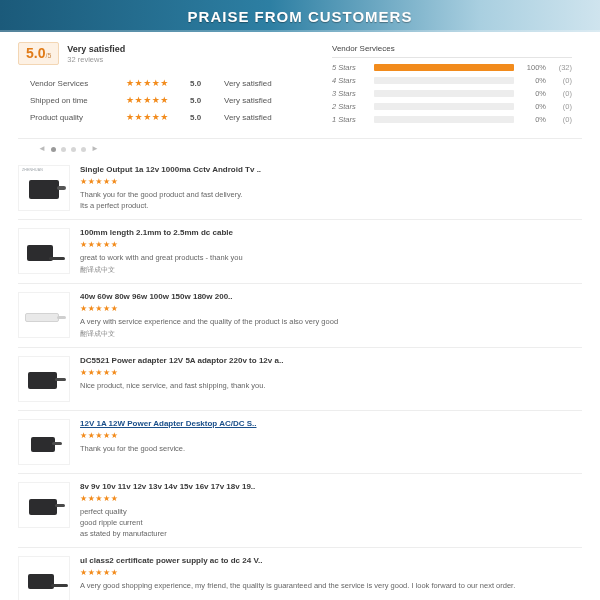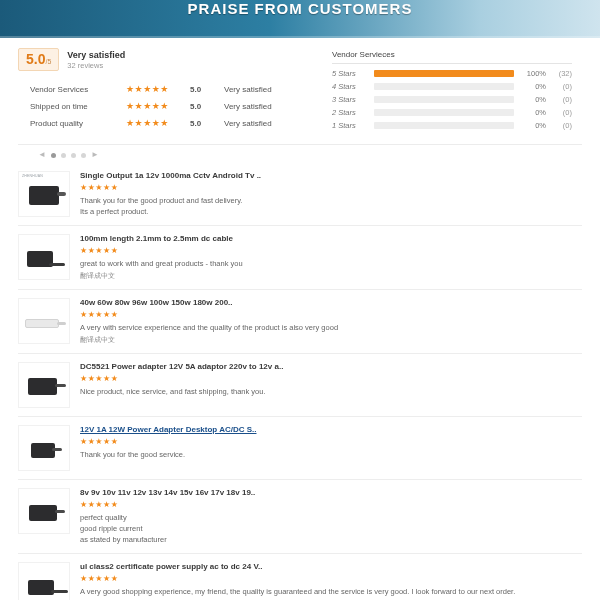--- a/index.html
+++ b/index.html
@@ -14,23 +14,24 @@
   .page {
     width: 600px; height: 600px;
     position: relative;
     overflow: hidden;
     background: #fff;
   }
 
   
   .banner {
     position: relative;
-    height: 38px;
+    height: 32px;
     background: linear-gradient(to right, #1b5a7a 0%, #2d7fa3 45%, #a9cfe0 80%, #cfe4ee 100%);
     display: flex;
+    align-items: center;
     justify-content: center;
   }
   .banner-title {
     color: #ffffff;
     font-size: 15px;
     font-weight: bold;
     letter-spacing: 1px;
     text-shadow: 0 1px 1px rgba(0,0,0,.35);
   }
   .banner::after {

